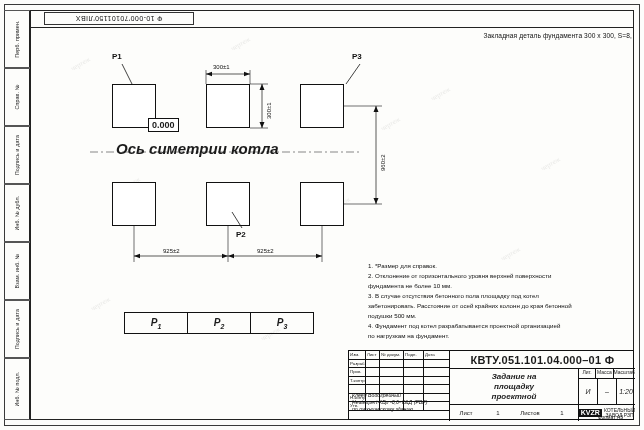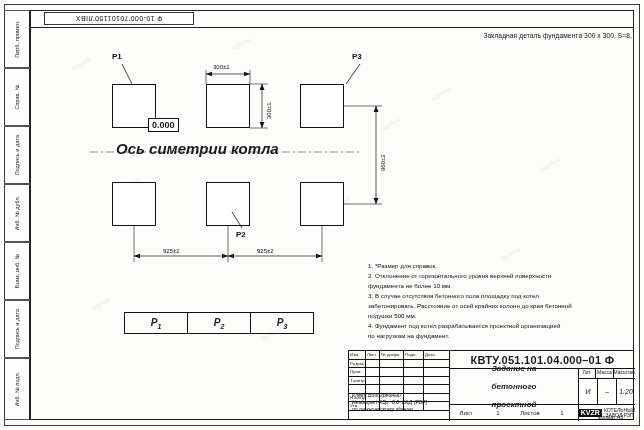--- a/index.html
+++ b/index.html
@@ -120,21 +120,21 @@
   .tb-code {
     position:absolute; left:100px; top:0px; width:186px; height:18px;
     border-bottom:1.2px solid #111; border-left:1.2px solid #111;
     display:flex; align-items:center; justify-content:center;
     font-size:11px; font-weight:bold; letter-spacing:0.3px;
   }
   .tb-name {
     position:absolute; left:100px; top:18px; width:130px; height:36px;
     border-bottom:1.2px solid #111; border-left:1.2px solid #111; border-right:1.2px solid #111;
     display:flex; flex-direction:column; align-items:center; justify-content:center;
-    font-size:8px; font-style:italic; font-weight:bold; line-height:1.25;gap:8px;
+    font-size:8px; font-style:italic; font-weight:bold; line-height:1.25;
   }
   .tb-right-top {
     position:absolute; left:230px; top:18px; width:56px; height:10px;
     border-bottom:1px solid #111;
     display:flex; font-size:5px;
   }
   .tb-right-top span { flex:1; text-align:center; border-right:1px solid #111; }
   .tb-right-top span:last-child { border-right:none; }
   .tb-right-mid {
     position:absolute; left:230px; top:28px; width:56px; height:26px;
@@ -368,21 +368,21 @@
         <span class="c3"></span>
         <span class="c4"></span>
         <span class="c5"></span>
       </div>
     </div>
 
     <div class="tb-code">КВТУ.051.101.04.000–01  Ф</div>
 
     <div class="tb-name">
       <div>Задание на</div>
-      <div>бетонного</div>
+      <div>площадку</div>
       <div>проектной</div>
     </div>
 
     <div class="tb-right-top">
       <span>Лит.</span>
       <span>Масса</span>
       <span>Масштаб</span>
     </div>
     <div class="tb-right-mid">
       <span>И</span>

